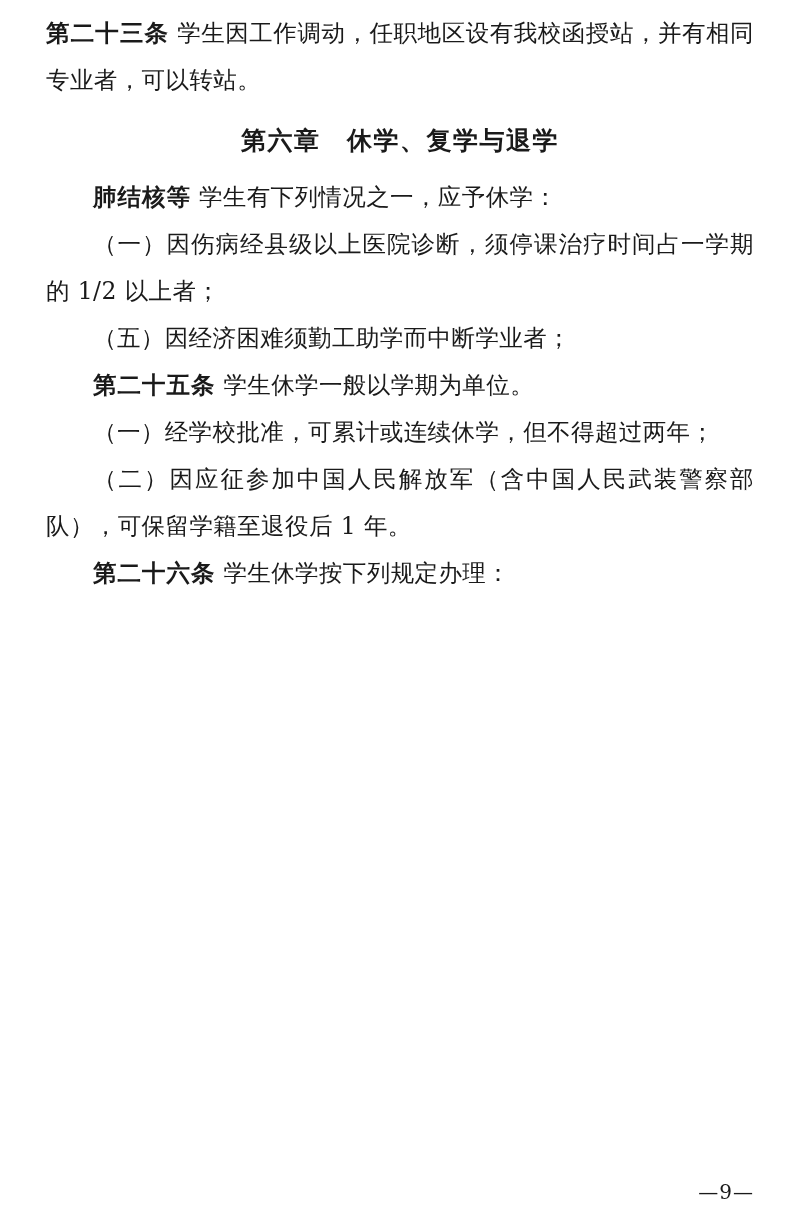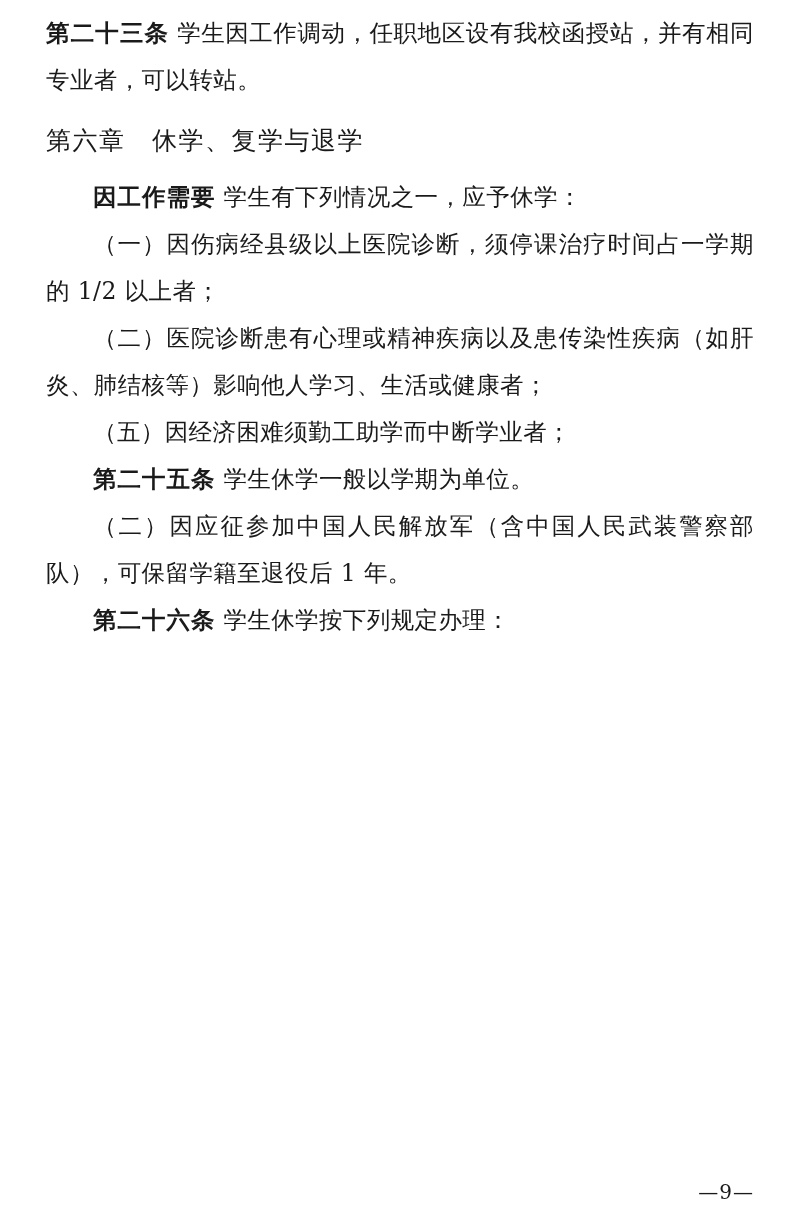--- a/index.html
+++ b/index.html
@@ -28,22 +28,22 @@
     text-justify: inter-ideograph;
     margin: 0;
     letter-spacing: 0.4px;
   }
   .indent {
     text-indent: 2em;
   }
   .chapter {
     font-size: 25px;
     line-height: 62px;
-    text-align: left;
-    font-weight: normal;
+    text-align: center;
+    font-weight: bold;
     margin: 6px 0 2px 0;
     letter-spacing: 1.5px;
   }
   .art-label {
     font-weight: bold;
     letter-spacing: 1px;
   }
   .footer {
     position: absolute;
     left: 0;
@@ -62,33 +62,33 @@
 <div class="page">
 
   <p class="para">
     <span class="art-label">第二十三条</span>
     <span>学生因工作调动，任职地区设有我校函授站，并有相同专业者，可以转站。</span>
   </p>
 
   <h2 class="chapter">第六章　休学、复学与退学</h2>
 
   <p class="para indent">
-    <span class="art-label">因工作需要</span>
+    <span class="art-label">肺结核等</span>
     <span>学生有下列情况之一，应予休学：</span>
   </p>
 
   <p class="para indent">（一）因伤病经县级以上医院诊断，须停课治疗时间占一学期的 1/2 以上者；</p>
-  <p class="para indent">（二）医院诊断患有心理或精神疾病以及患传染性疾病（如肝炎、肺结核等）影响他人学习、生活或健康者；</p>
   <p class="para indent">（五）因经济困难须勤工助学而中断学业者；</p>
 
   <p class="para indent">
     <span class="art-label">第二十五条</span>
     <span>学生休学一般以学期为单位。</span>
   </p>
 
+  <p class="para indent">（一）经学校批准，可累计或连续休学，但不得超过两年；</p>
   <p class="para indent">（二）因应征参加中国人民解放军（含中国人民武装警察部队），可保留学籍至退役后 1 年。</p>
 
   <p class="para indent">
     <span class="art-label">第二十六条</span>
     <span>学生休学按下列规定办理：</span>
   </p>
 
 
   <div class="footer">—9—</div>
 </div>

